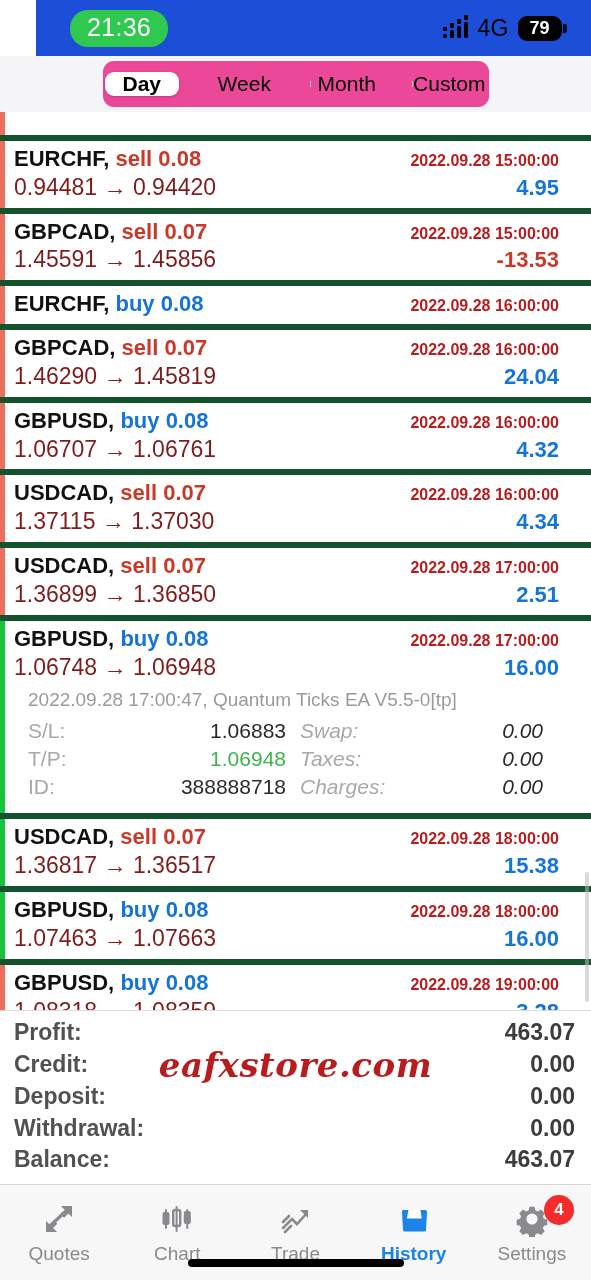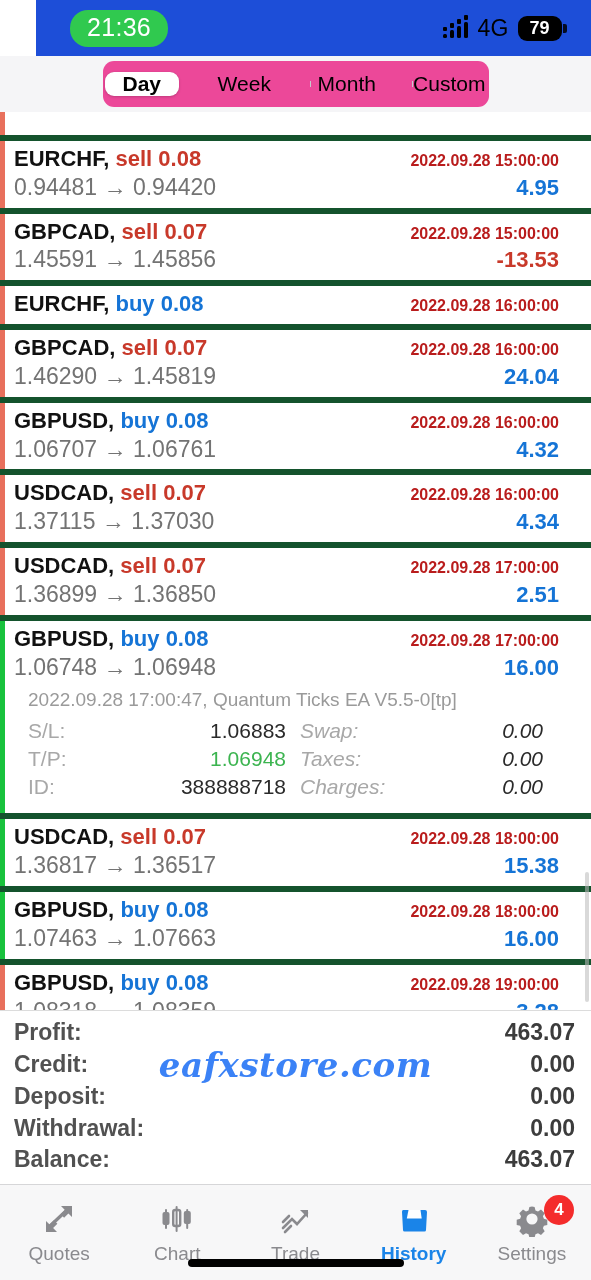--- a/index.html
+++ b/index.html
@@ -113,21 +113,21 @@
     line-height: 1.22;
   }
   .sym {
     font-size: 22px; font-weight: 700; color: #111;
     white-space: nowrap;
   }
   .sym .dir { font-weight: 700; }
   .dir.sell { color: #c8392a; }
   .dir.buy  { color: #1574d6; }
   .when { font-size: 16px; font-weight: 700; color: #b91c1c; white-space: nowrap; }
-  .prices { font-size: 23px; color: #737373; font-weight: 400; white-space: nowrap; }
+  .prices { font-size: 23px; color: #7f1d1d; font-weight: 400; white-space: nowrap; }
   .pl { font-size: 22px; font-weight: 700; white-space: nowrap; }
   .pl.pos { color: #1574d6; }
   .pl.neg { color: #c8392a; }
 
   
   .detail { padding: 4px 16px 8px 14px; }
   .comment { font-size: 19px; color: #9a9a9a; padding: 4px 0 8px 0; white-space: nowrap; }
   .dgrid { display: flex; }
   .dcol { display: flex; flex-direction: column; gap: 4px; }
   .dcol.left  { width: 258px; }
@@ -154,21 +154,21 @@
   .svalue { font-size: 23px; font-weight: 700; color: #3c3c3c; }
   .watermark {
     position: absolute;
     left: 0; right: 0;
     top: 34px;
     text-align: center;
     font-family: "DejaVu Serif", serif;
     font-style: italic;
     font-weight: 700;
     font-size: 34px;
-    color: #3b82f6;
+    color: #b91c1c;
     pointer-events: none;
     letter-spacing: .5px;
   }
 
   
   .scrollbar {
     position: absolute; right: 2px; width: 4px;
     background: #b9b9b9; border-radius: 2px; opacity: .55;
   }
 

